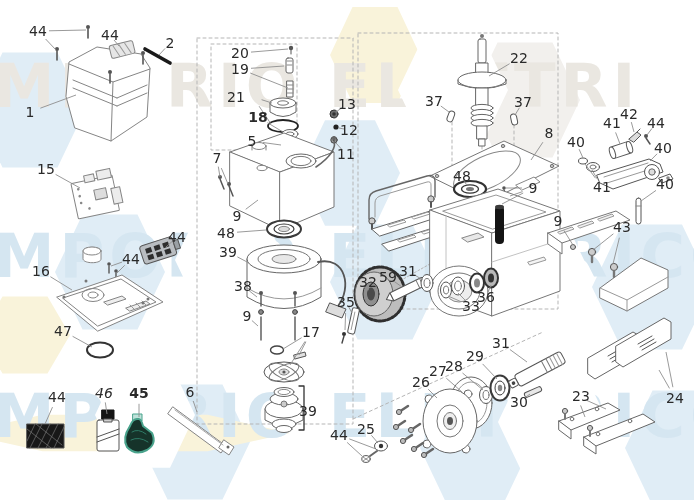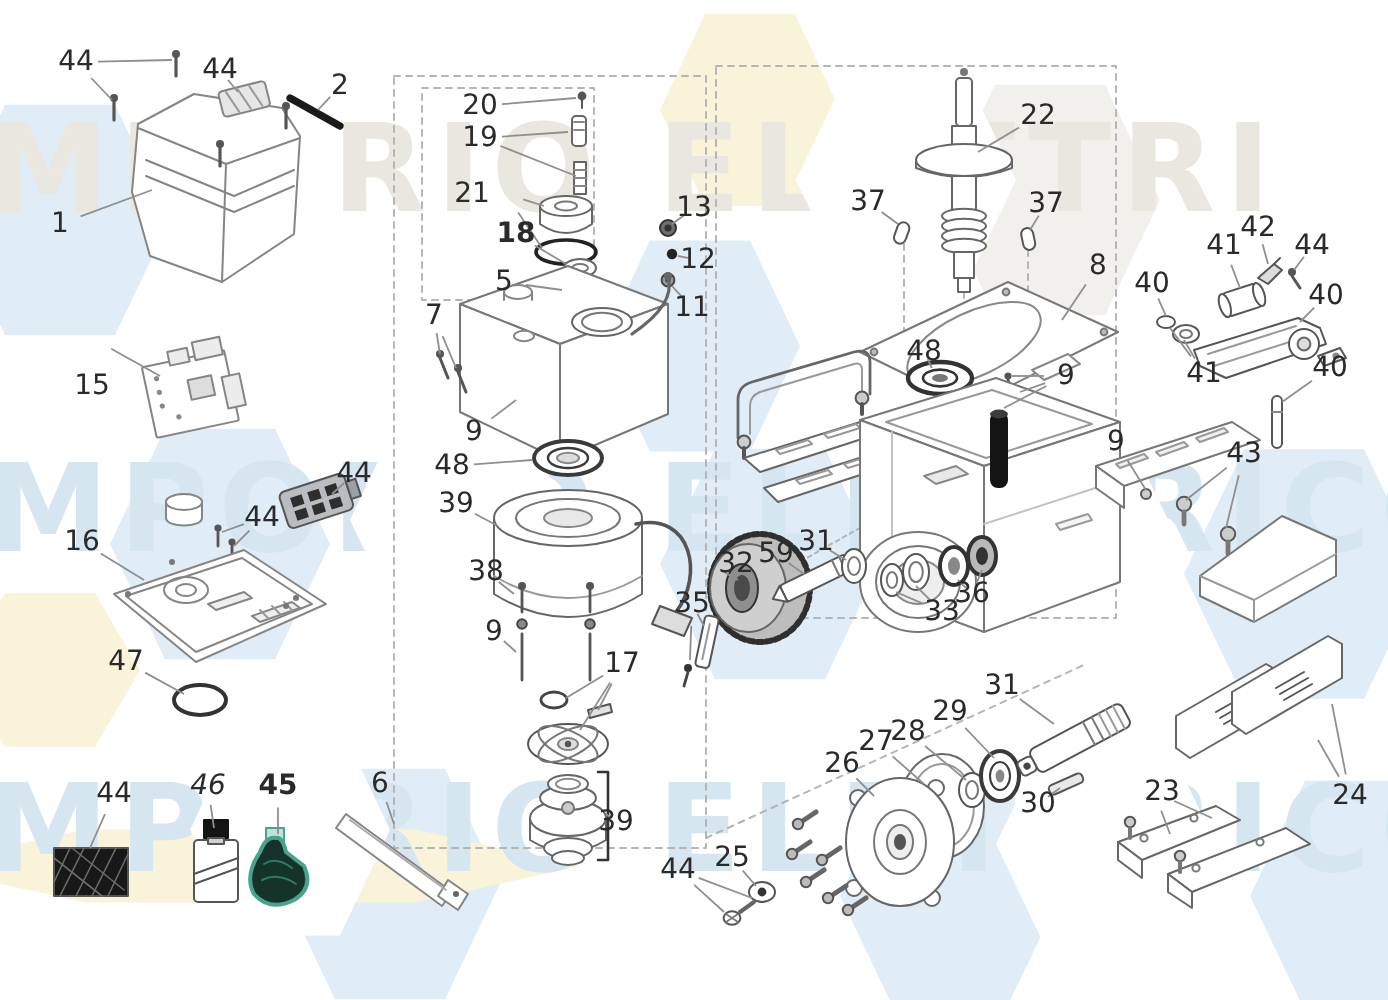--- a/index.html
+++ b/index.html
@@ -512,21 +512,21 @@
       <line x1="587.0" y1="400.5" x2="606" y2="409"></line>
       <line x1="669.5" y1="388.4" x2="659" y2="370"></line>
       <line x1="672.9" y1="387.2" x2="666" y2="352"></line>
     </svg>
 
   <div class="layer">
       <span class="callout" style="left: 38px; top: 31px;">44</span>
       <span class="callout" style="left: 110px; top: 35px;">44</span>
       <span class="callout" style="left: 170px; top: 43px;">2</span>
       <span class="callout" style="left: 30px; top: 112px;">1</span>
-      <span class="callout" style="left: 46px; top: 169px; margin-top: 24px;">15</span>
+      <span class="callout" style="left: 46px; top: 169px;">15</span>
       <span class="callout" style="left: 177px; top: 237px;">44</span>
       <span class="callout" style="left: 131px; top: 259px;">44</span>
       <span class="callout" style="left: 41px; top: 271px;">16</span>
       <span class="callout" style="left: 63px; top: 331px;">47</span>
       <span class="callout" style="left: 57px; top: 397px;">44</span>
       <span class="callout" style="left: 104px; top: 393px; font-style: italic;">46</span>
       <span class="callout" style="left: 139px; top: 393px; font-weight: bold;">45</span>
       <span class="callout" style="left: 190px; top: 392px;">6</span>
       <span class="callout" style="left: 240px; top: 53px;">20</span>
       <span class="callout" style="left: 240px; top: 69px;">19</span>

